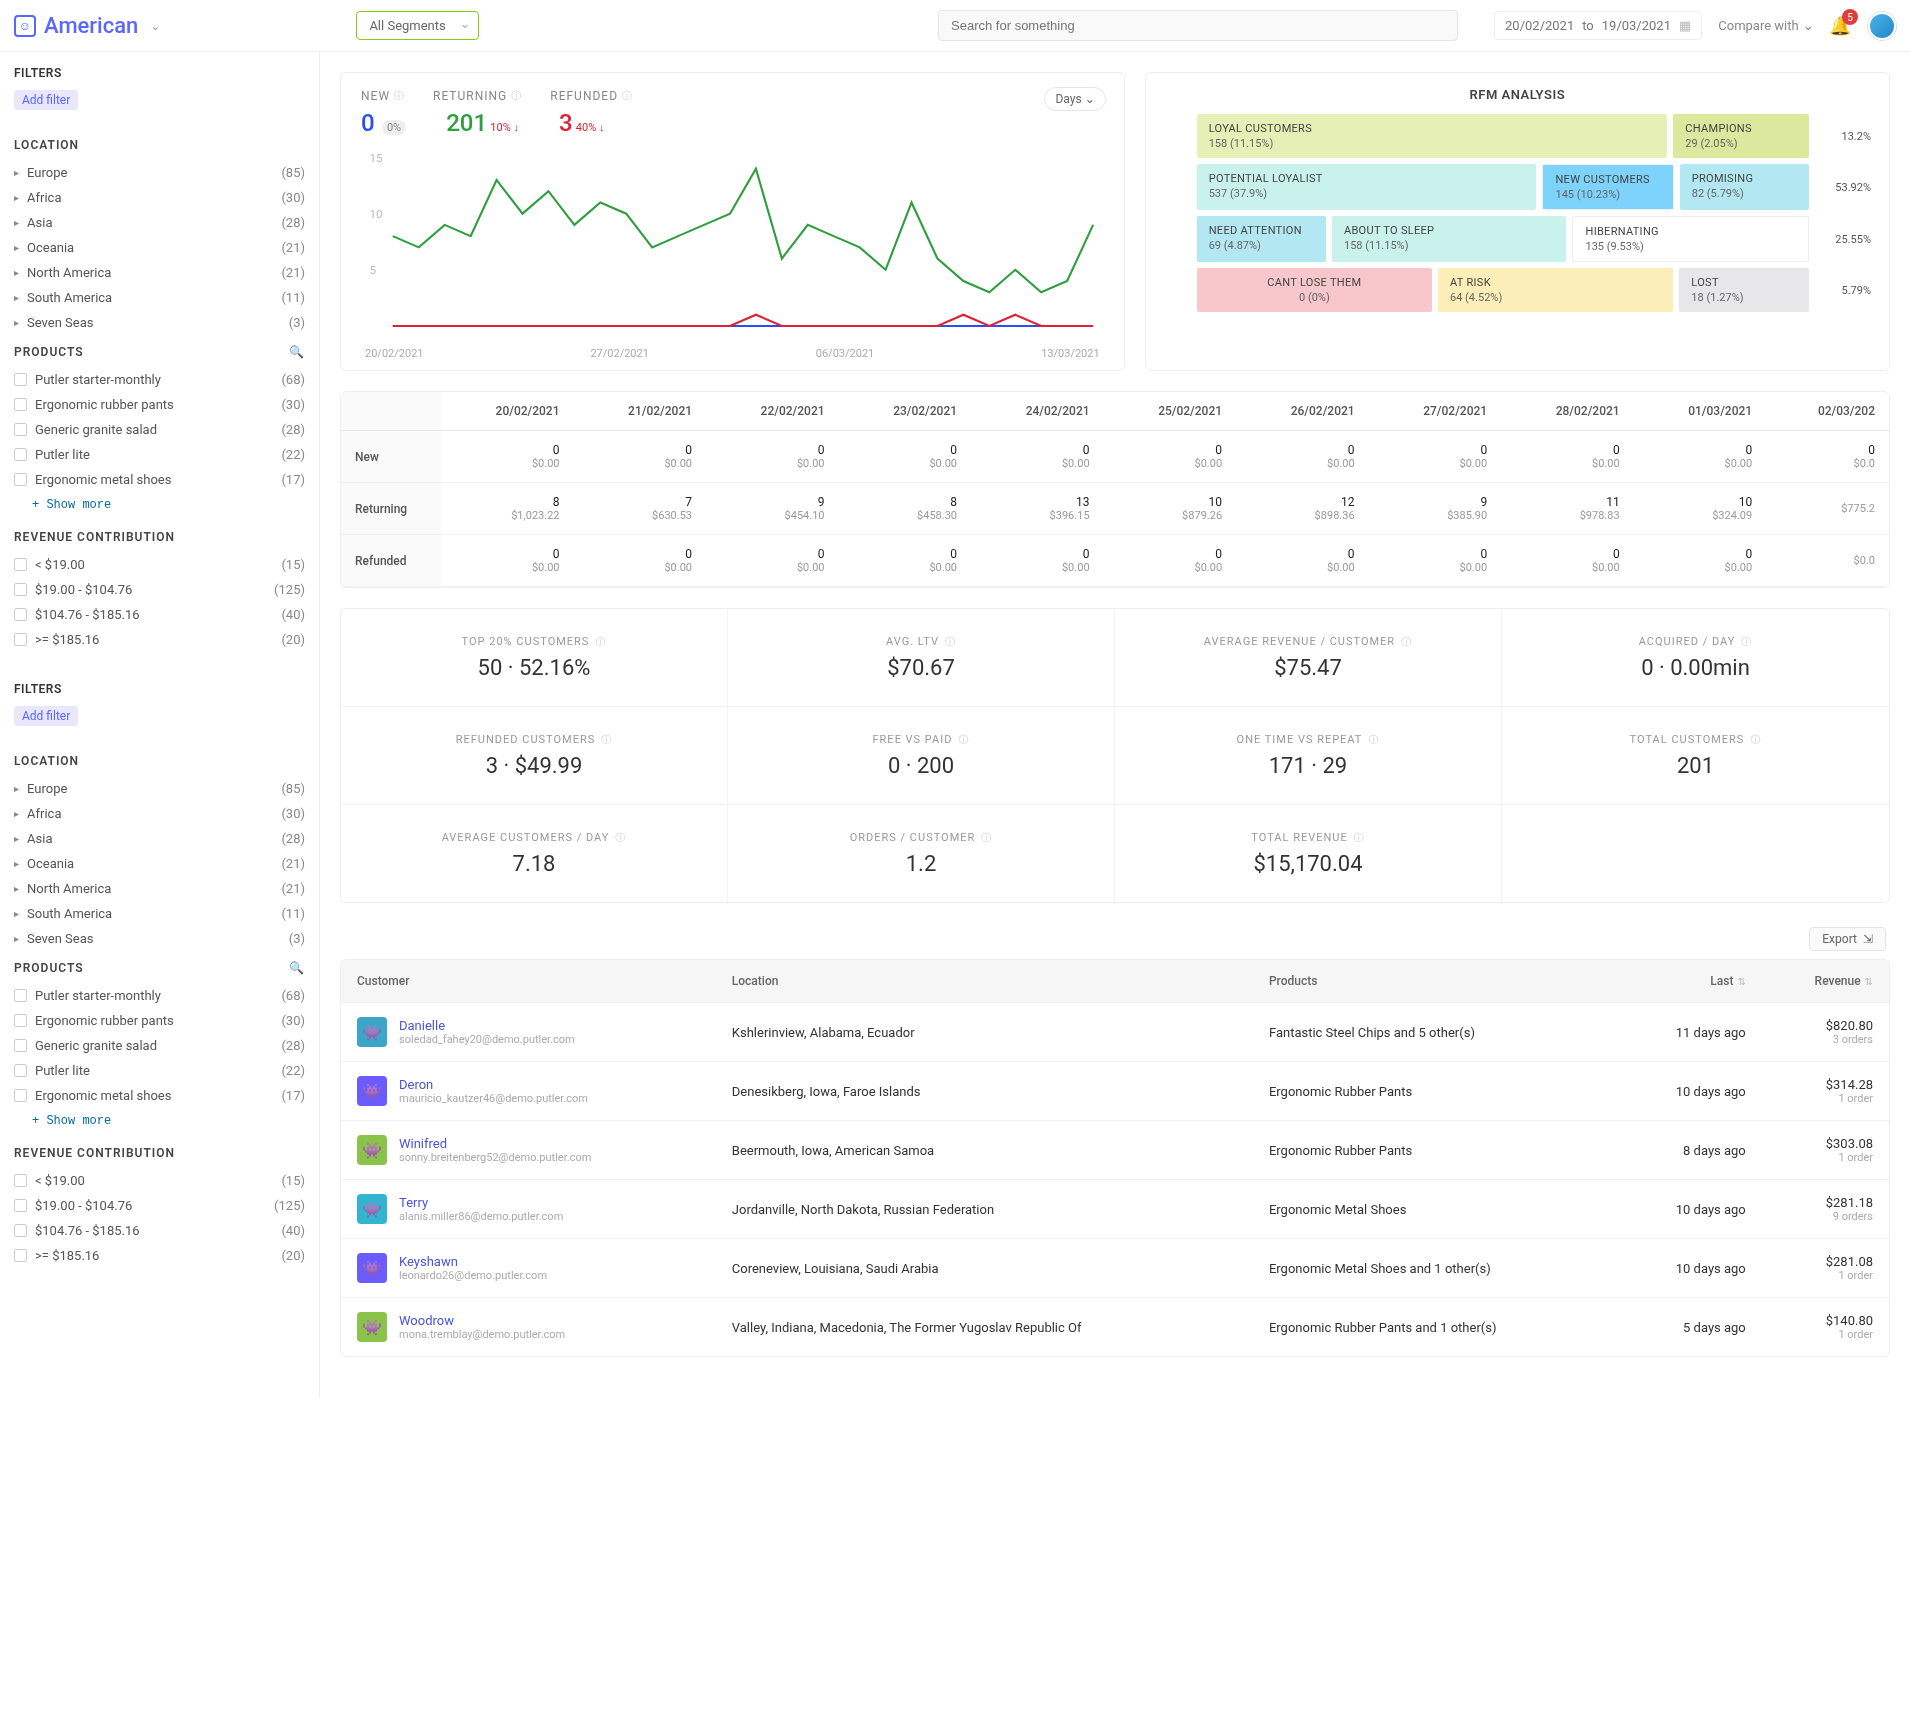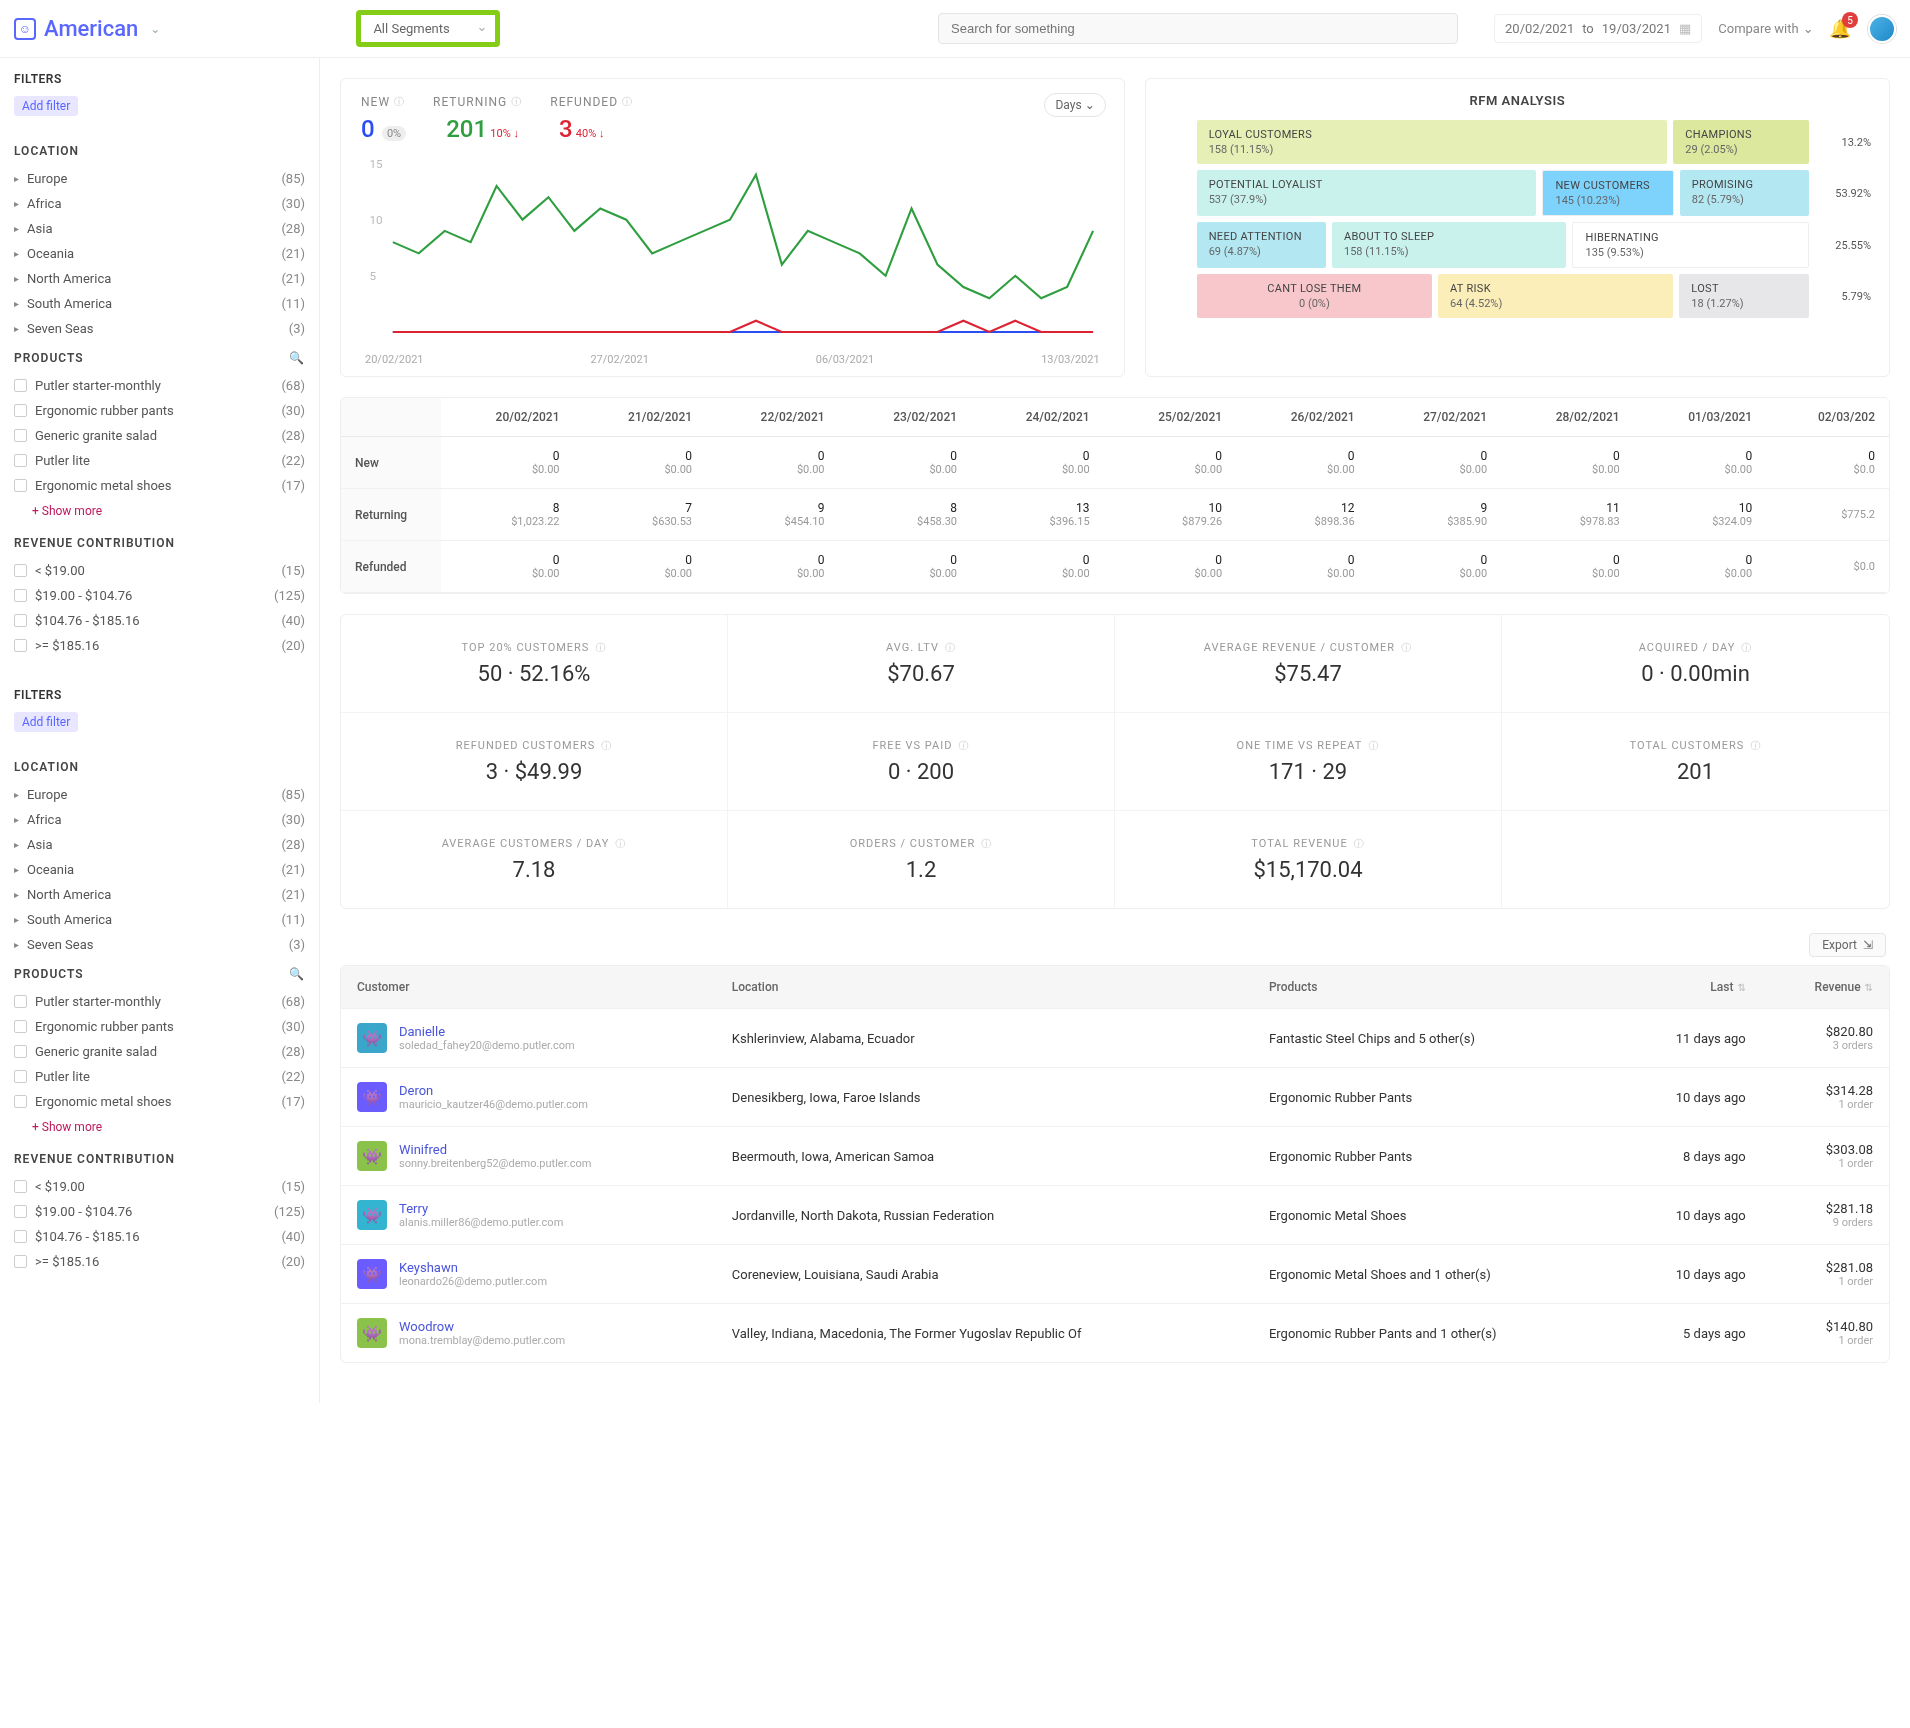--- a/index.html
+++ b/index.html
@@ -1,21 +1,21 @@
 <!DOCTYPE html>
 <html><head>
 <meta charset="utf-8">
 <style>
 * { box-sizing: border-box; margin:0; padding:0; }
 body { font-family: -apple-system, BlinkMacSystemFont, "Segoe UI", Roboto, sans-serif; font-size:13px; color:#333; background:#fff; }
 .topbar { display:flex; align-items:center; padding:10px 14px; border-bottom:1px solid #eee; gap:16px; }
 .page-title { display:flex; align-items:center; color:#5a67ff; font-size:22px; font-weight:500; gap:8px; }
 .page-title .icon { width:22px; height:22px; border:2px solid #5a67ff; border-radius:4px; display:flex; align-items:center; justify-content:center; font-size:12px; }
 .page-title .chev { color:#9aa; font-size:12px; margin-left:4px;}
-.seg-select { padding:6px 30px 6px 12px; border:5px solid #84cc16; border-radius:4px; background:#fff; color:#666; font-size:13px; position:relative; width:144px; margin-left:180px;}
+.seg-select { padding:6px 30px 6px 12px; border:1px solid #84cc16; border-radius:4px; background:#fff; color:#666; font-size:13px; position:relative; width:123px; margin-left:180px;}
 .seg-select::after{content:"⌄"; position:absolute; right:8px; top:4px; color:#aaa;}
 .search-input { flex:1; max-width:520px; margin-left:auto; padding:7px 12px; border:1px solid #e5e5e5; border-radius:4px; font-size:13px; color:#c2410c; background:#f9f9f9; }
 .date-range { display:flex; align-items:center; gap:8px; color:#777; font-size:13px; border:1px solid #eee; border-radius:4px; padding:6px 10px; margin-left:20px;}
 .date-range .cal-icon{color:#bbb;}
 .compare { color:#888; font-size:13px; display:flex; align-items:center; gap:4px;}
 .bell-wrap { position:relative; color:#bbb; font-size:18px;}
 .bell-wrap .badge{ position:absolute; top:-6px; right:-6px; background:#e03e3e; color:#fff; font-size:10px; border-radius:50%; width:16px; height:16px; display:flex; align-items:center; justify-content:center;}
 .avatar { width:28px; height:28px; border-radius:50%; background:linear-gradient(135deg,#4db3e6,#1e88c9); border:2px solid #fff; box-shadow:0 0 0 1px #ddd;}
 
 .layout { display:flex; }
@@ -24,21 +24,21 @@
 .filter-block h4 { font-size:12px; letter-spacing:0.5px; color:#333; font-weight:600; margin-bottom:10px;}
 .add-filter{ display:inline-block; background:#e9e6ff; color:#5a67ff; font-size:12px; padding:3px 8px; border-radius:3px; margin-bottom:18px;}
 .cat-head { font-size:12px; letter-spacing:1px; color:#444; font-weight:600; margin:10px 0 8px; display:flex; align-items:center; gap:6px;}
 .cat-head .srch{ margin-left:auto; color:#bbb; font-size:12px;}
 .loc-list, .prod-list, .rev-list { list-style:none;}
 .loc-list li, .prod-list li, .rev-list li { display:flex; align-items:center; padding:5px 0; color:#555;}
 .loc-list li .chev{ color:#888; font-size:10px; margin-right:8px;}
 .prod-list li .chk, .rev-list li .chk{ width:13px; height:13px; border:1px solid #ccc; border-radius:2px; margin-right:8px;}
 .cnt { margin-left:auto; color:#888;}
 .cnt::before{content:"(";} .cnt::after{content:")";}
-.show-more{ color:#be185d; font-size:12px; padding:6px 0 0 18px; display:inline-block;}
+.show-more{ color:#0369a1; font-size:12px; padding:6px 0 0 18px; display:inline-block;font-family:Liberation Mono, monospace;}
 
 .main { flex:1; padding:0 0 40px 0;}
 .cards-row{ display:flex; gap:20px; padding:20px;}
 .card { border:1px solid #eee; border-radius:6px; background:#fff;}
 .trend-card{ flex:1.05; padding:16px 20px 10px; position:relative;}
 .trend-tabs{ display:flex; gap:28px; font-size:12px; letter-spacing:1px; color:#888; margin-bottom:6px;}
 .trend-tabs .tab{ display:flex; align-items:center; gap:4px;}
 .stat-row{ display:flex; gap:40px; margin-bottom:10px; align-items:flex-end;}
 .stat-big{ font-size:24px; font-weight:500;}
 .stat-sub{ font-size:11px; color:#888;}

